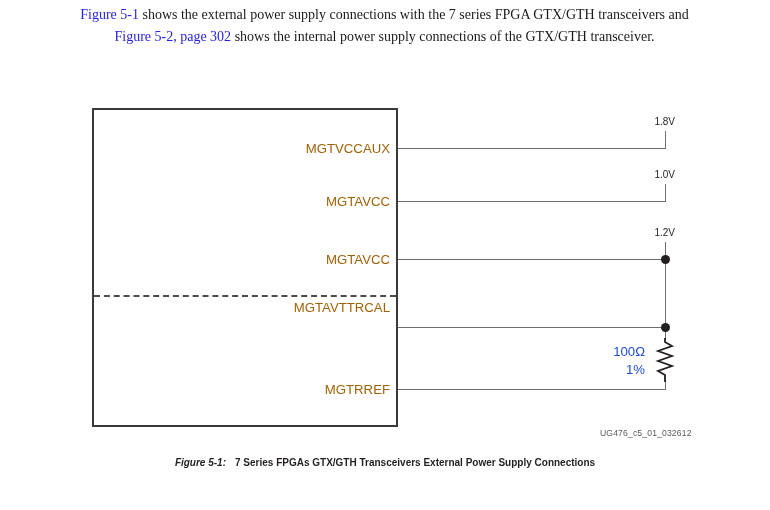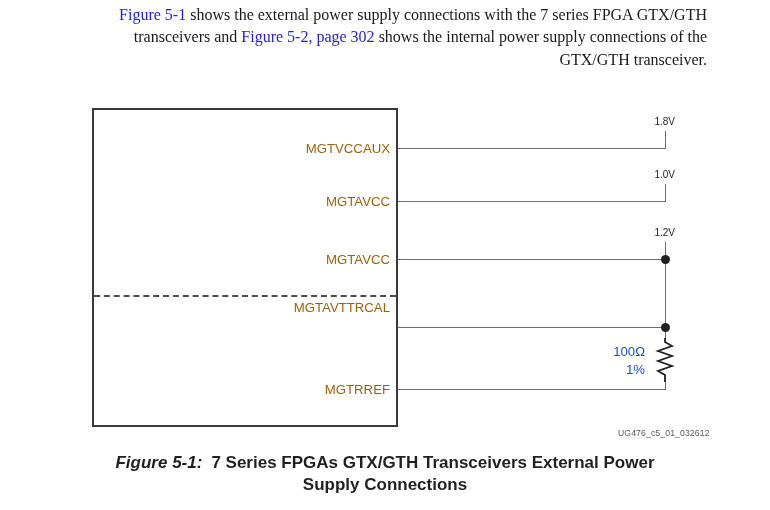--- a/index.html
+++ b/index.html
@@ -16,24 +16,24 @@
     position: relative;
   }
 
   
   .body-text {
     position: absolute;
     left: 62px;
     top: 4px;
     width: 645px;
     font-family: "Liberation Serif", serif;
-    font-size: 16px;
+    font-size: 14px;
     line-height: 22.3px;
     color: #1a1a1a;
-    text-align: right;
+    text-align: center;
   }
   .xlink {
     color: #2622e0;
   }
 
   
   .figure {
     position: absolute;
     left: 0;
     top: 0;
@@ -138,32 +138,31 @@
 
   .figure-id {
     position: absolute;
     left: 600px;
     top: 428px;
     font-family: "Liberation Sans", sans-serif;
     font-size: 8.6px;
     color: #58595b;
     letter-spacing: 0.15px;
     white-space: nowrap;
-    margin-left: 18px;
   }
 
   
   .caption {
     position: absolute;
     left: 85px;
     top: 452px;
     width: 600px;
     text-align: center;
     font-family: "Liberation Sans", sans-serif;
-    font-size: 17px;
+    font-size: 10px;
     font-weight: bold;
     color: #231f20;
     line-height: 22px;
   }
   .caption-num {
     font-style: italic;
     font-weight: bold;
     padding-right: 9px;
   }
 </style>

